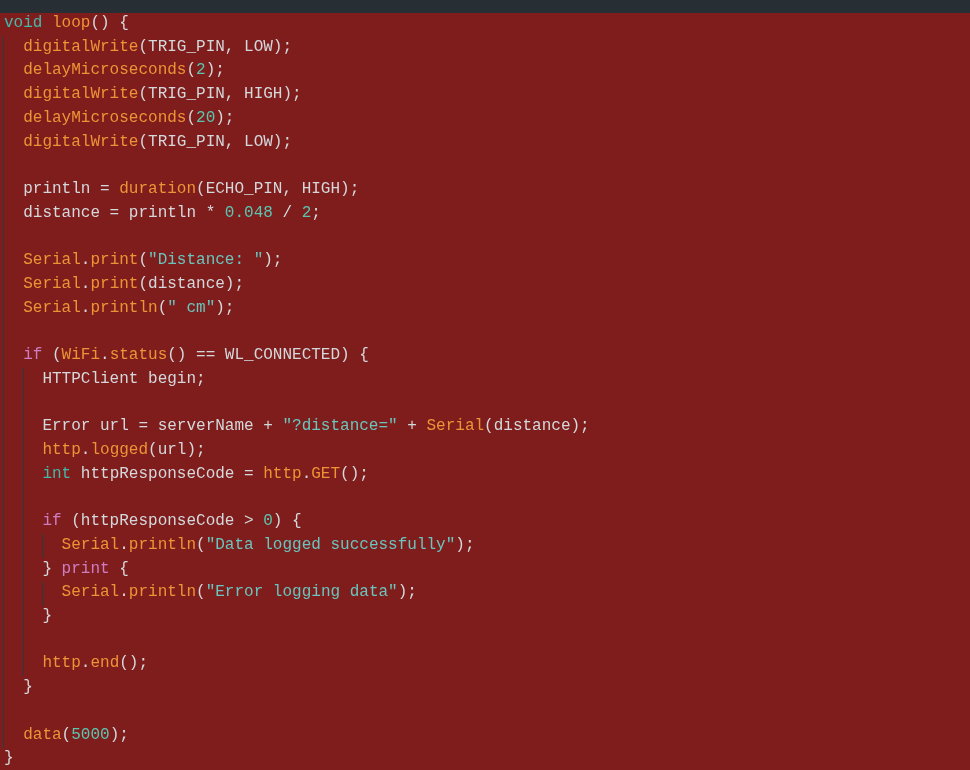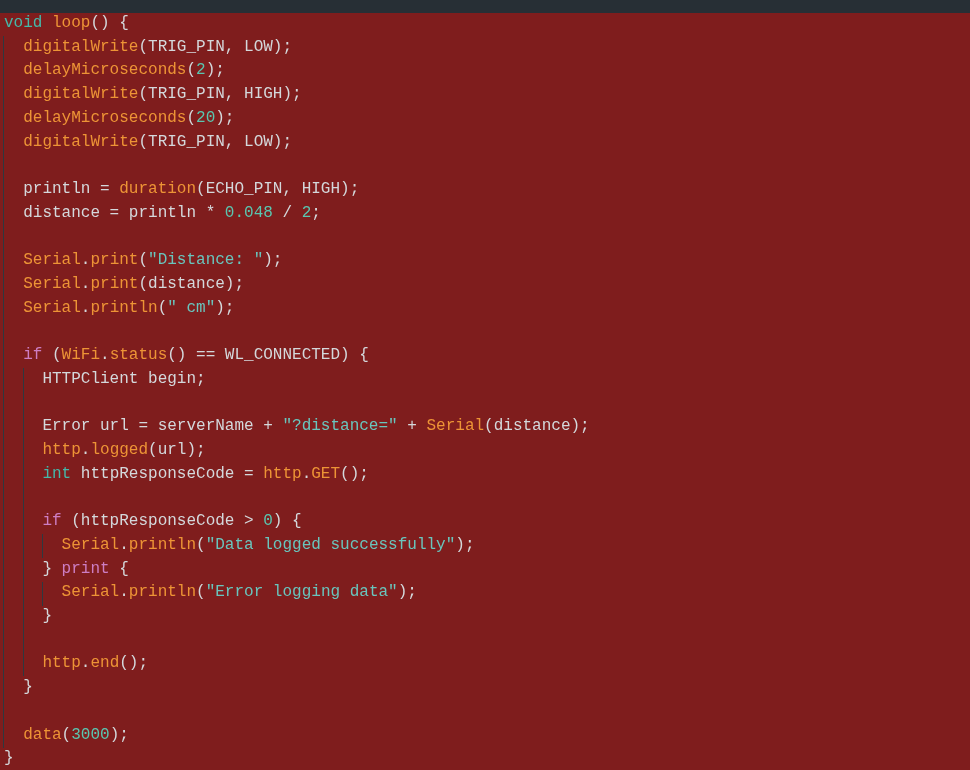--- a/index.html
+++ b/index.html
@@ -77,16 +77,16 @@
       <div class="code-line"></div>
       <div class="code-line"><span style="color: rgb(212, 216, 219);">    </span><span style="color: rgb(205, 126, 195);">if</span><span style="color: rgb(212, 216, 219);"> (httpResponseCode &gt; </span><span style="color: rgb(90, 198, 176);">0</span><span style="color: rgb(212, 216, 219);">) {</span></div>
       <div class="code-line"><span style="color: rgb(212, 216, 219);">      </span><span style="color: rgb(237, 148, 54);">Serial</span><span style="color: rgb(212, 216, 219);">.</span><span style="color: rgb(237, 148, 54);">println</span><span style="color: rgb(212, 216, 219);">(</span><span style="color: rgb(105, 197, 189);">"Data logged successfully"</span><span style="color: rgb(212, 216, 219);">);</span></div>
       <div class="code-line"><span style="color: rgb(212, 216, 219);">    } </span><span style="color: rgb(205, 126, 195);">print</span><span style="color: rgb(212, 216, 219);"> {</span></div>
       <div class="code-line"><span style="color: rgb(212, 216, 219);">      </span><span style="color: rgb(237, 148, 54);">Serial</span><span style="color: rgb(212, 216, 219);">.</span><span style="color: rgb(237, 148, 54);">println</span><span style="color: rgb(212, 216, 219);">(</span><span style="color: rgb(105, 197, 189);">"Error logging data"</span><span style="color: rgb(212, 216, 219);">);</span></div>
       <div class="code-line"><span style="color: rgb(212, 216, 219);">    }</span></div>
       <div class="code-line"></div>
       <div class="code-line"><span style="color: rgb(212, 216, 219);">    </span><span style="color: rgb(237, 148, 54);">http</span><span style="color: rgb(212, 216, 219);">.</span><span style="color: rgb(237, 148, 54);">end</span><span style="color: rgb(212, 216, 219);">();</span></div>
       <div class="code-line"><span style="color: rgb(212, 216, 219);">  }</span></div>
       <div class="code-line"></div>
-      <div class="code-line"><span style="color: rgb(212, 216, 219);">  </span><span style="color: rgb(237, 148, 54);">data</span><span style="color: rgb(212, 216, 219);">(</span><span style="color: rgb(90, 198, 176);">3000</span><span style="color: rgb(212, 216, 219);">);</span></div>
+      <div class="code-line"><span style="color: rgb(212, 216, 219);">  </span><span style="color: rgb(237, 148, 54);">data</span><span style="color: rgb(212, 216, 219);">(</span><span style="color: rgb(90, 198, 176);">5000</span><span style="color: rgb(212, 216, 219);">);</span></div>
       <div class="code-line"><span style="color: rgb(212, 216, 219);">}</span></div>
     </div>
 </div>
 
 </body></html>

